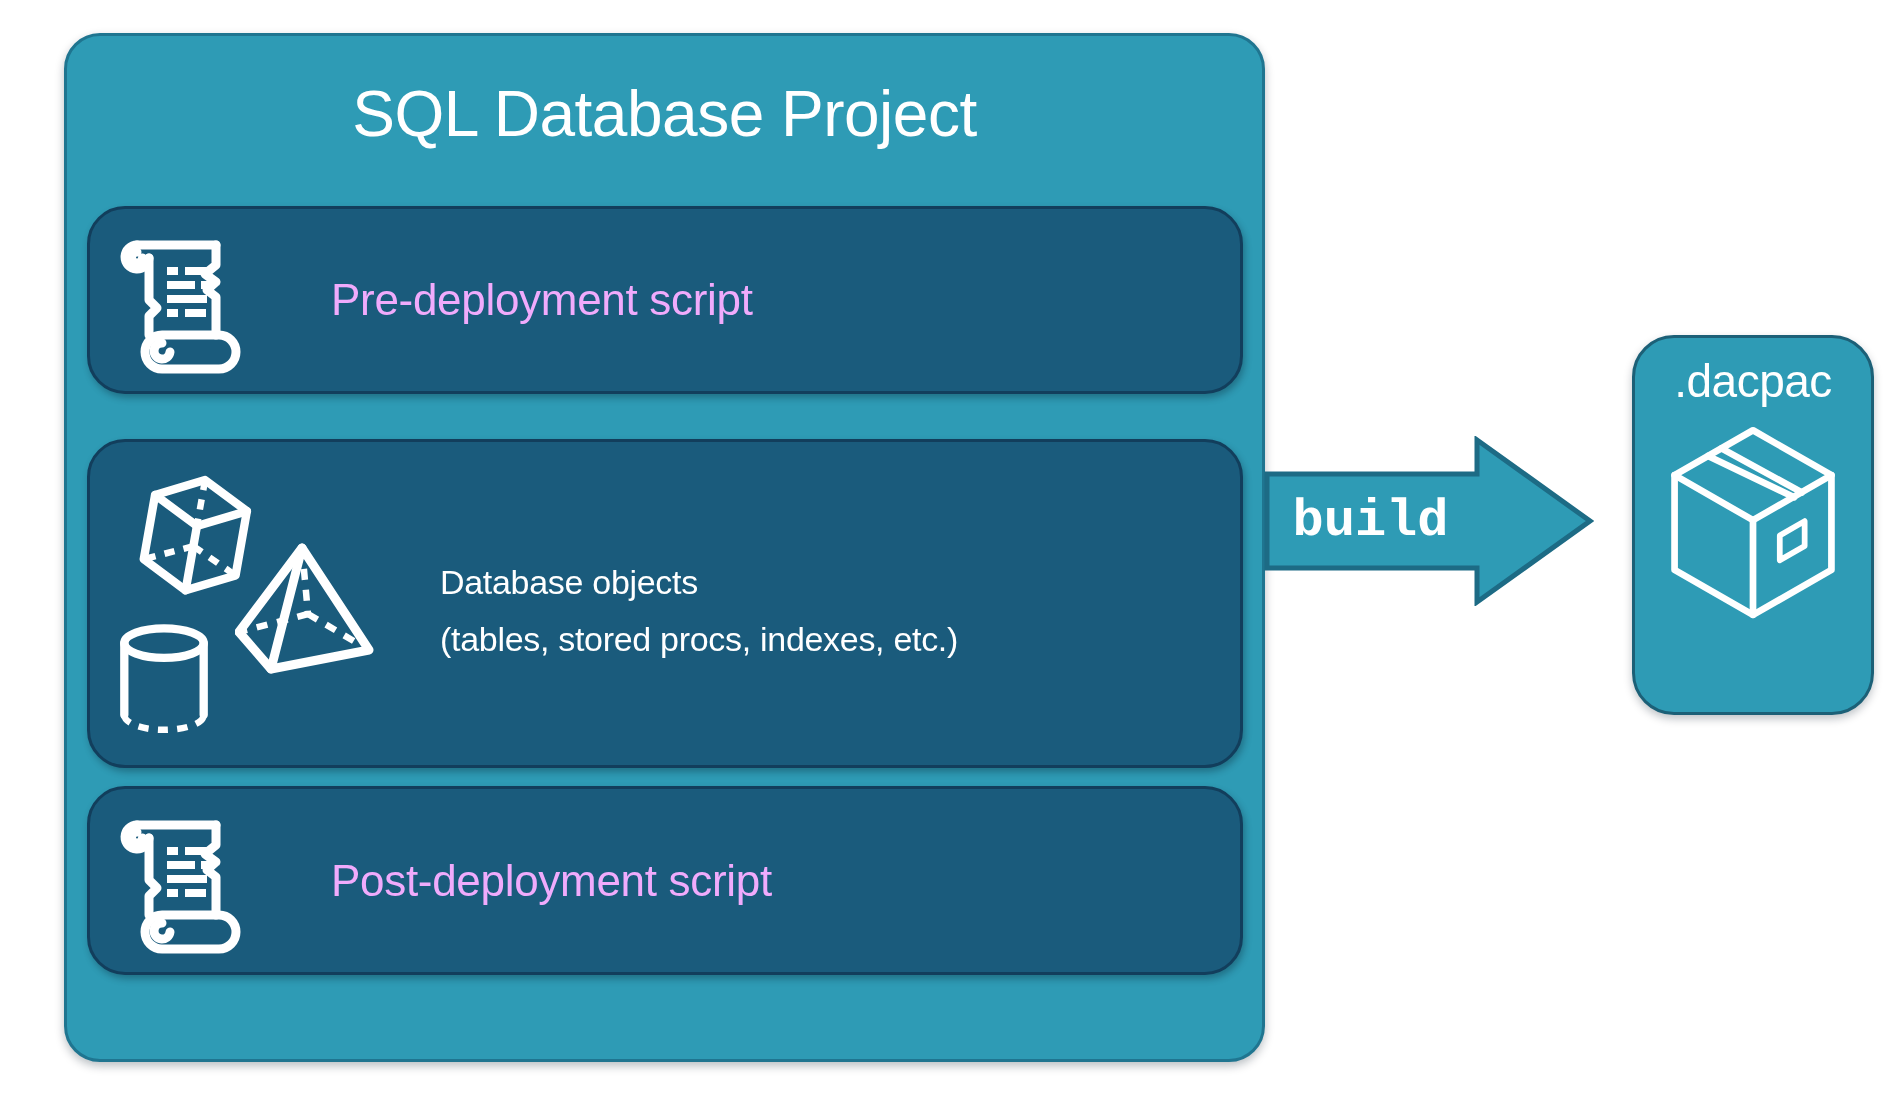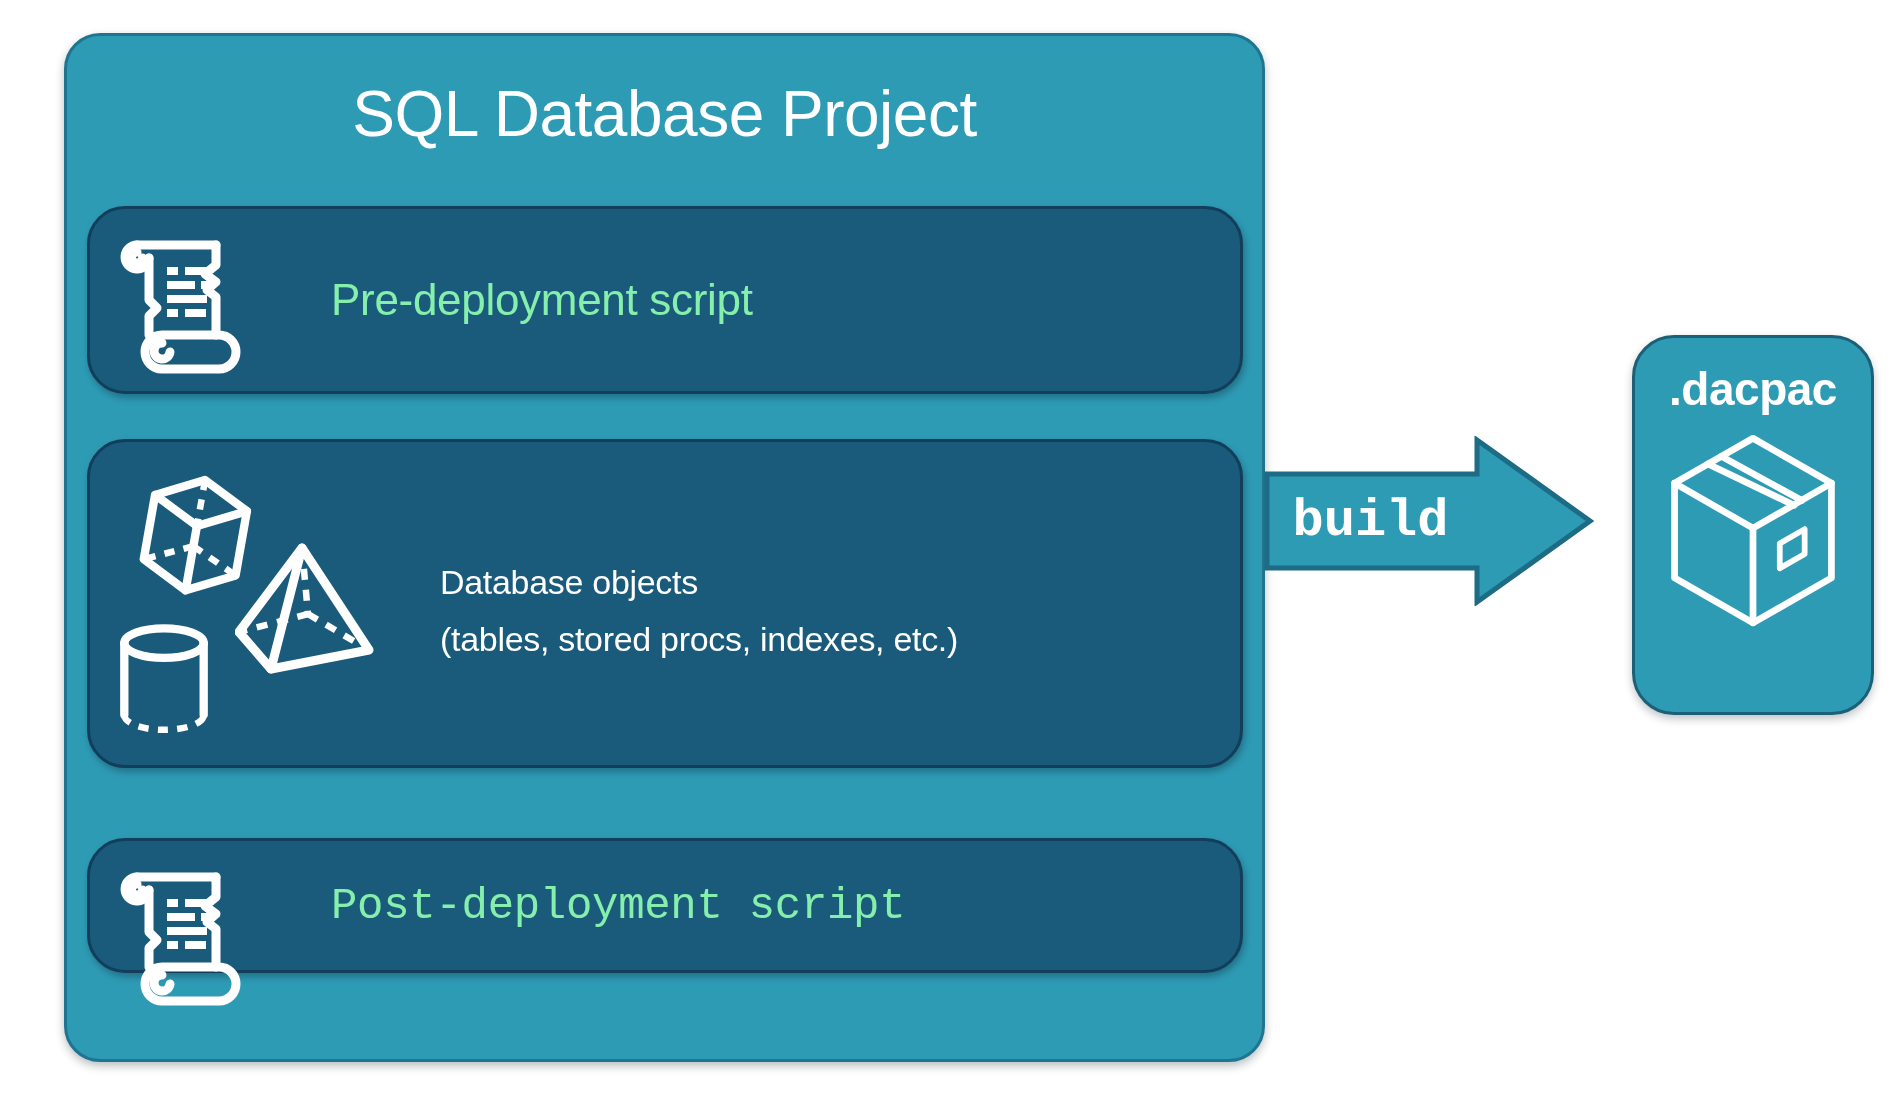--- a/index.html
+++ b/index.html
@@ -19,25 +19,25 @@
   }
 
   
   .row{
     position:absolute;left:20px;width:1156px;box-sizing:border-box;
     background:#1A5B7C;border:3px solid #123E5C;border-radius:38px;
     box-shadow:2px 4px 7px rgba(0,15,30,.30);
   }
   .row-pre {top:170px;height:188px;}
   .row-obj {top:403px;height:329px;}
-  .row-post{top:802px;height:135px;font-family:Liberation Mono, monospace;}
+  .row-post{top:750px;height:189px;}
 
   .row-label{
     position:absolute;left:241px;top:0;height:100%;display:flex;align-items:center;
-    color:#86efac;font-size:44px;font-weight:400;letter-spacing:-.3px;white-space:nowrap;
+    color:#f0abfc;font-size:44px;font-weight:400;letter-spacing:-.3px;white-space:nowrap;
   }
   .obj-label{
     position:absolute;left:350px;top:112px;color:#ffffff;font-size:34px;
     line-height:57px;font-weight:400;letter-spacing:-.3px;white-space:nowrap;
   }
   .obj-label span{display:block;}
 
   .icon{position:absolute;display:block;}
   .scroll-pos{left:20px;top:12px;}
   .cube-pos{left:46px;top:26px;}
@@ -54,21 +54,21 @@
   }
 
   
   .dacpac{
     position:absolute;left:1632px;top:335px;width:242px;height:380px;
     box-sizing:border-box;background:#2E9BB5;border:3px solid #1C6077;
     border-radius:42px;box-shadow:0 4px 9px rgba(0,20,35,.25);
     display:flex;flex-direction:column;align-items:center;
   }
   .dacpac-label{
-    margin-top:24px;color:#ffffff;font-size:46px;font-weight:700;letter-spacing:-.5px;
+    margin-top:16px;color:#ffffff;font-size:46px;font-weight:400;letter-spacing:-.5px;
   }
   .dacpac .icon{position:static;margin-top:14px;}
 </style>
 </head>
 <body>
 
 <div class="canvas">
 
   <section class="project">
     <h1 class="project-title">SQL Database Project</h1>

